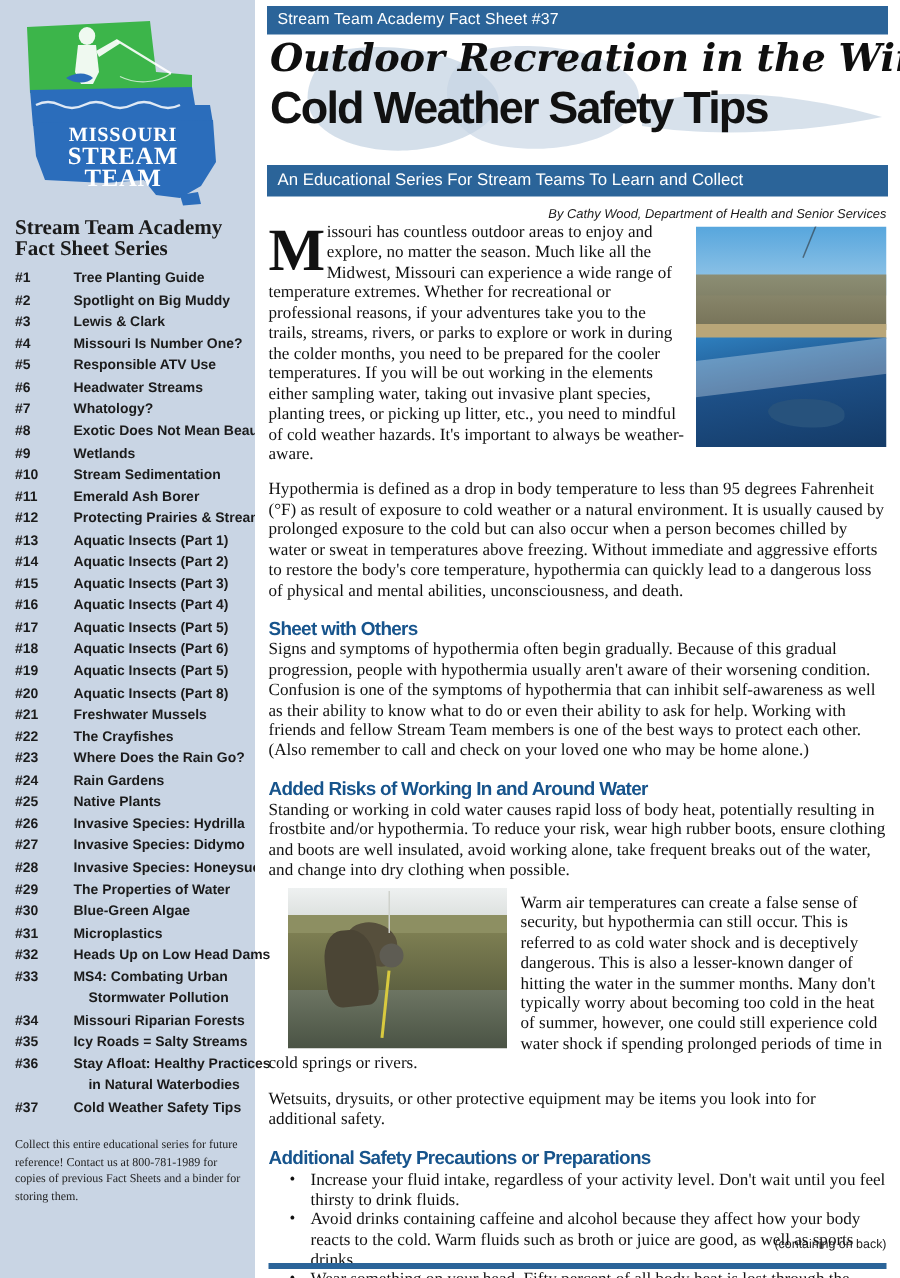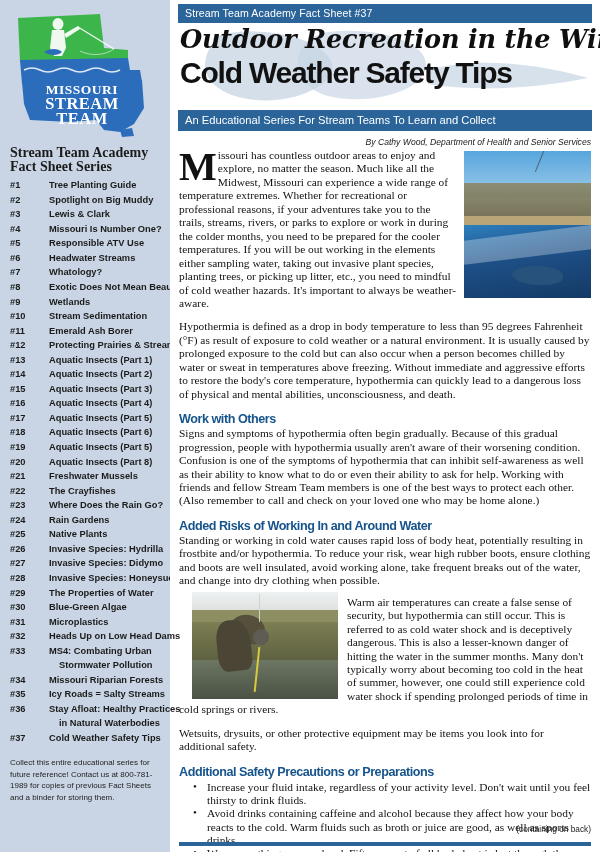--- a/index.html
+++ b/index.html
@@ -61,21 +61,21 @@
     flex: 0 0 19px;
     text-align: left;
   }
   ul#fs-list li .ttl { display: block; margin-left: 20px; }
   ul#fs-list li .ttl .cont { display: block; padding-left: 10px; }
 
   #sidebar-note {
     position: absolute;
     left: 10px; top: 757px;
     width: 152px;
-    font-family: Liberation Sans, sans-serif;
+    font-family: Liberation Serif, serif;
     font-size: 8px;
     line-height: 11.5px;
     color: #232323;
   }
 
   
   #main {
     position: absolute;
     left: 170px; top: 0;
     width: 430px; height: 632px;
@@ -526,21 +526,21 @@
         <div class="ice-water"></div>
         <div class="ice-sheen"></div>
         <div class="ice-rock"></div>
         <div class="ice-branch"></div>
       </div>
 
       <p class="body"><span style="float:left;font-family:'Liberation Serif',serif;font-size:40px;line-height:32px;font-weight:bold;padding:2px 1px 0 0;">M</span><span>issouri has countless outdoor areas to enjoy and explore, no matter the season. Much like all the Midwest, Missouri can experience a wide range of  temperature extremes. Whether for recreational or professional reasons, if  your adventures take you to the trails, streams, rivers, or parks to explore or work in during the colder months, you need to be prepared for the cooler temperatures. If  you will be out working in the elements either sampling water, taking out invasive plant species, planting trees, or picking up litter, etc., you need to mindful of  cold weather hazards. It's important to always be weather-aware.</span></p>
 
       <p class="body">Hypothermia is defined as a drop in body temperature to less than 95 degrees Fahrenheit (°F) as result of  exposure to cold weather or a natural environment. It is usually caused by prolonged exposure to the cold but can also occur when a person becomes chilled by water or sweat in temperatures above freezing. Without immediate and aggressive efforts to restore the body's core temperature, hypothermia can quickly lead to a dangerous loss of  physical and mental abilities, unconsciousness, and death.</p>
 
-      <h2 class="sec">Work with Others</h2>
+      <h2 class="sec">Sheet with Others</h2>
       <p class="body">Signs and symptoms of  hypothermia often begin gradually. Because of  this gradual progression, people with hypothermia usually aren't aware of  their worsening condition. Confusion is one of  the symptoms of  hypothermia that can inhibit self-awareness as well as their ability to know what to do or even their ability to ask for help. Working with friends and fellow Stream Team members is one of  the best ways to protect each other. (Also remember to call and check on your loved one who may be home alone.)</p>
 
       <h2 class="sec">Added Risks of Working In and Around Water</h2>
       <p class="body">Standing or working in cold water causes rapid loss of  body heat, potentially resulting in frostbite and/or hypothermia. To reduce your risk, wear high rubber boots, ensure clothing and boots are well insulated, avoid working alone, take frequent breaks out of  the water, and change into dry clothing when possible.</p>
 
       <div id="photo-wader">
         <div class="w-snow"></div>
         <div class="w-grass-top"></div>
         <div class="w-bank"></div>
         <div class="w-water"></div>

